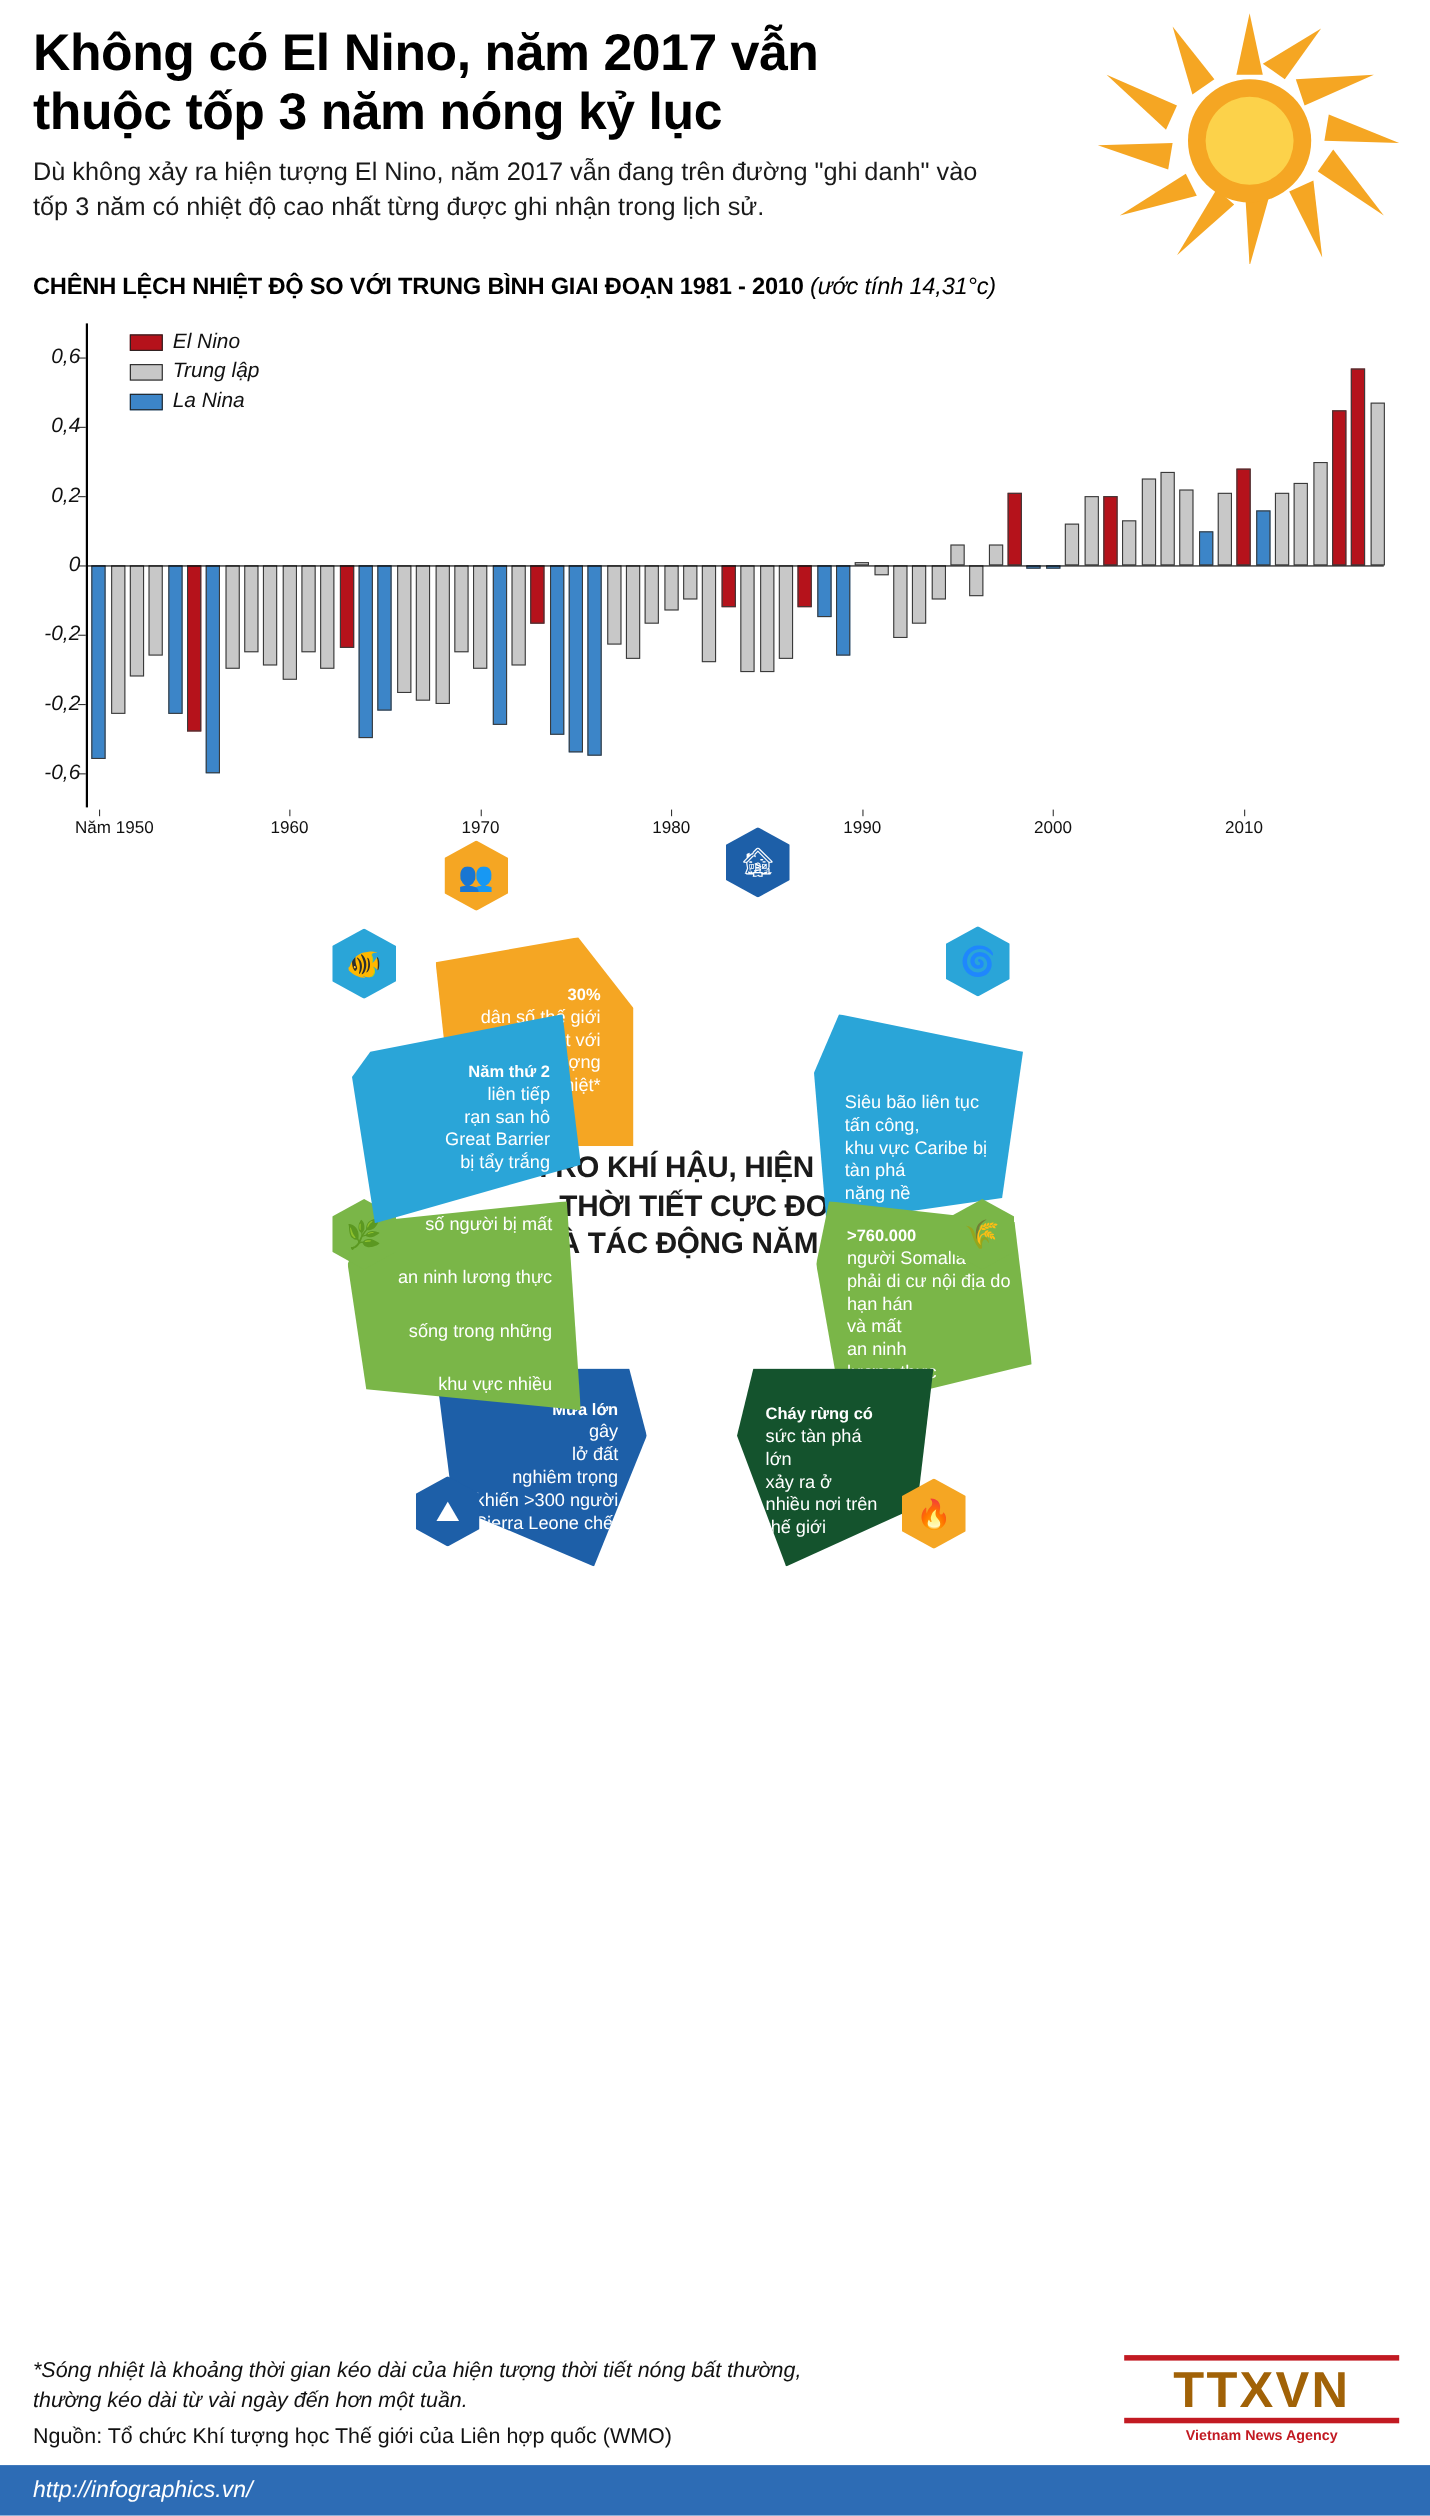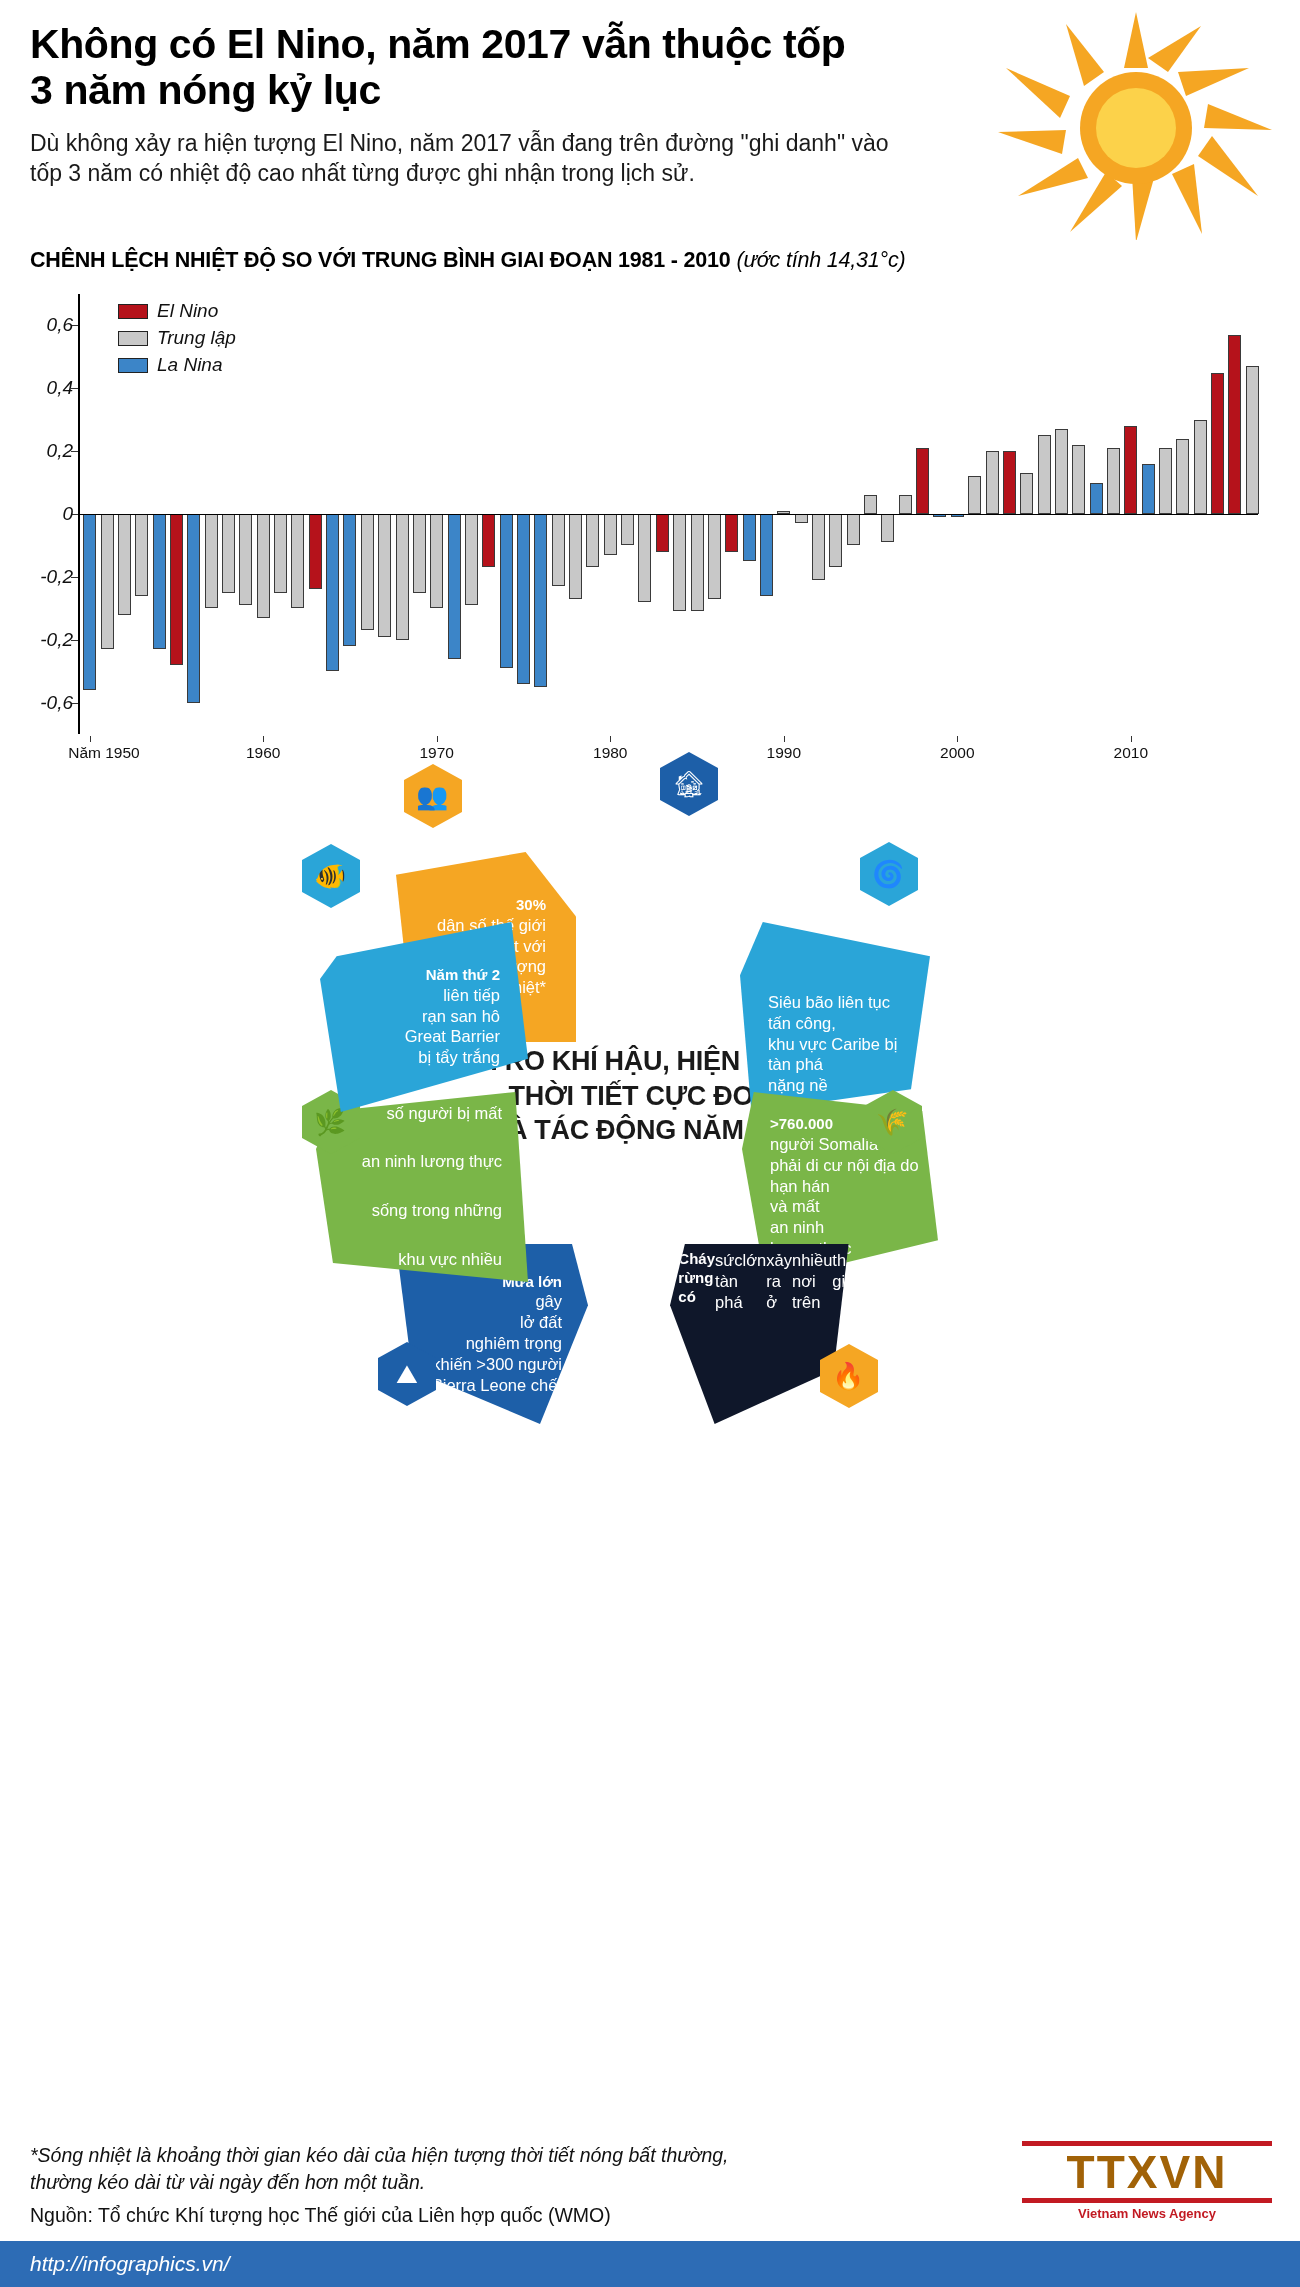--- a/index.html
+++ b/index.html
@@ -6,21 +6,21 @@
   body {
     width: 1300px; height: 2287px;
     font-family: "Liberation Sans", sans-serif;
     background: #ffffff;
     position: relative;
     overflow: hidden;
   }
   
   .header { position: relative; padding: 22px 30px 0 30px; height: 250px; }
   .title {
-    font-size: 41px; font-weight: bold; line-height: 1.12;
+    font-size: 47px; font-weight: bold; line-height: 1.12;
     letter-spacing: -0.4px; color: #000; max-width: 830px;
   }
   .subtitle {
     margin-top: 14px; font-size: 23px; line-height: 1.32;
     color: #1a1a1a; max-width: 880px;
   }
   .section-head {
     position: absolute; left: 30px; top: 248px;
     font-size: 21.5px; font-weight: bold; letter-spacing: -0.2px;
     white-space: nowrap;
@@ -277,21 +277,21 @@
     <div class="petal" style="left: 742px; top: 338px; width: 196px; height: 190px; background: rgb(122, 182, 72); clip-path: polygon(6% 0%, 92% 10%, 100% 78%, 12% 100%, 0% 30%); text-align: left; padding: 12px 14px 12px 28px; display: flex; flex-direction: column; justify-content: center;">
       <div class="big">&gt;760.000</div>
       <div>người Somalia</div>
       <div>phải di cư nội địa do</div>
       <div>hạn hán</div>
       <div>và mất</div>
       <div>an ninh</div>
       <div>lương thực</div>
     </div>
     <div class="badge hexclip" style="left: 864px; top: 336px; background: rgb(122, 182, 72);">🌾</div>
-    <div class="petal" style="left: 670px; top: 490px; width: 186px; height: 180px; background: #0f172a; clip-path: polygon(8% 0%, 96% 0%, 88% 70%, 24% 100%, 0% 34%); text-align: left; padding: 6px 14px 12px 26px; display: flex; flex-direction: row; justify-content: center;">
+    <div class="petal" style="left: 670px; top: 490px; width: 186px; height: 180px; background: #14532d; clip-path: polygon(8% 0%, 96% 0%, 88% 70%, 24% 100%, 0% 34%); text-align: left; padding: 21px 14px 12px 26px; display: flex; flex-direction: column; justify-content: center;">
       <div class="big">Cháy rừng có</div>
       <div>sức tàn phá</div>
       <div>lớn</div>
       <div>xảy ra ở</div>
       <div>nhiều nơi trên</div>
       <div>thế giới</div>
     </div>
     <div class="badge hexclip" style="left: 820px; top: 590px; background: rgb(245, 166, 35);">🔥</div>
     <div class="petal" style="left: 388px; top: 490px; width: 200px; height: 180px; background: rgb(29, 95, 168); clip-path: polygon(4% 0%, 92% 0%, 100% 34%, 76% 100%, 12% 70%); text-align: right; padding: 12px 26px 12px 14px; display: flex; flex-direction: column; justify-content: center;">
       <div class="big">Mưa lớn</div>

